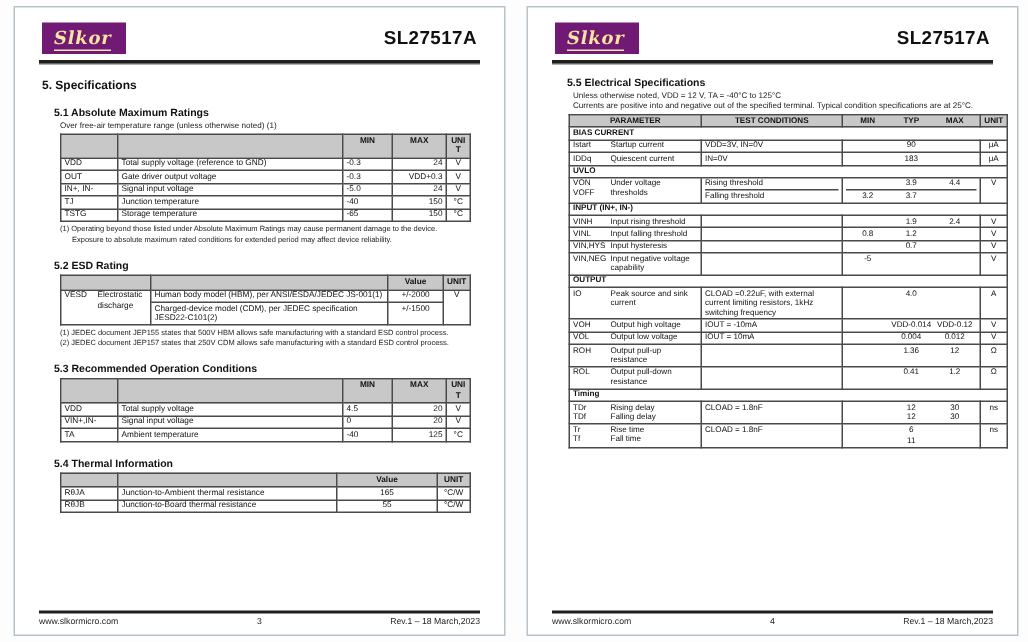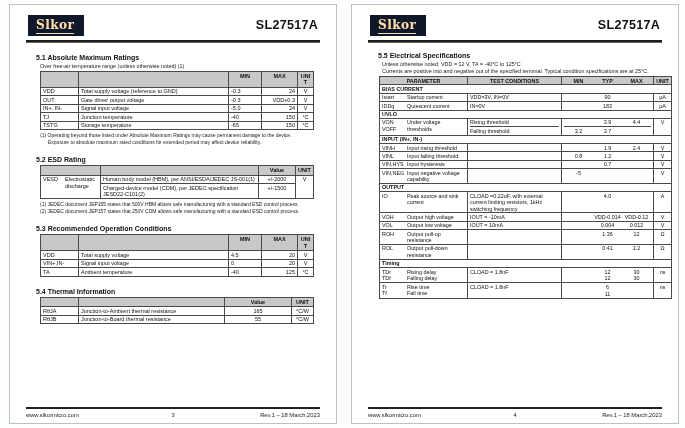--- a/index.html
+++ b/index.html
@@ -14,22 +14,22 @@
     position:absolute; top:4px; width:328px; height:420px;
     background:#ffffff; border:1px solid #b6c2c8;
   }
   #pageL { left:9px; }
   #pageR { left:351px; }
   .inner { position:relative; height:100%; padding:7px 16px 0 16px; }
 
   
   .hdr { display:flex; justify-content:space-between; align-items:center; height:26px; padding:0 2px; }
   .logo {
-    background:#0f172a; color:#f2e4ae;
-    font-family:"DejaVu Serif", serif; font-weight:bold;
+    background:#701a75; color:#f2e4ae;
+    font-family:"DejaVu Serif", serif; font-style:italic; font-weight:bold;
     font-size:12px; padding:3px 10px 4px 8px; letter-spacing:0.5px;
     text-shadow:0.4px 0.4px 0 #8d0f22;
   }
   .logo span { border-bottom:1px solid #f2e4ae; padding-bottom:1px; }
   .part { font-weight:bold; font-size:12.5px; letter-spacing:0.3px;margin-left:28px; }
   .rule { height:2px; border-top:2px solid #1f1f1f; border-bottom:1px solid #666; margin-top:2px; }
 
   
   .sect { font-size:8px; font-weight:bold; margin:9px 0 0 2px; }
   .sub  { font-size:7px; font-weight:bold; margin:11px 0 0 10px; }
@@ -76,20 +76,21 @@
 
 <div class="page" id="pageL">
   <div class="inner">
 
     <div class="hdr">
       <div class="logo"><span>Slkor</span></div>
       <div class="part">SL27517A</div>
     </div>
     <div class="rule"></div>
 
+    <div class="sect">5. Specifications</div>
 
     <div class="sub">5.1 Absolute Maximum Ratings</div>
     <div class="note">Over free-air temperature range (unless otherwise noted) (1)</div>
 
     <table class="t">
       <colgroup>
           <col style="width:38px">
           <col style="width:150px">
           <col style="width:33px">
           <col style="width:36px">

